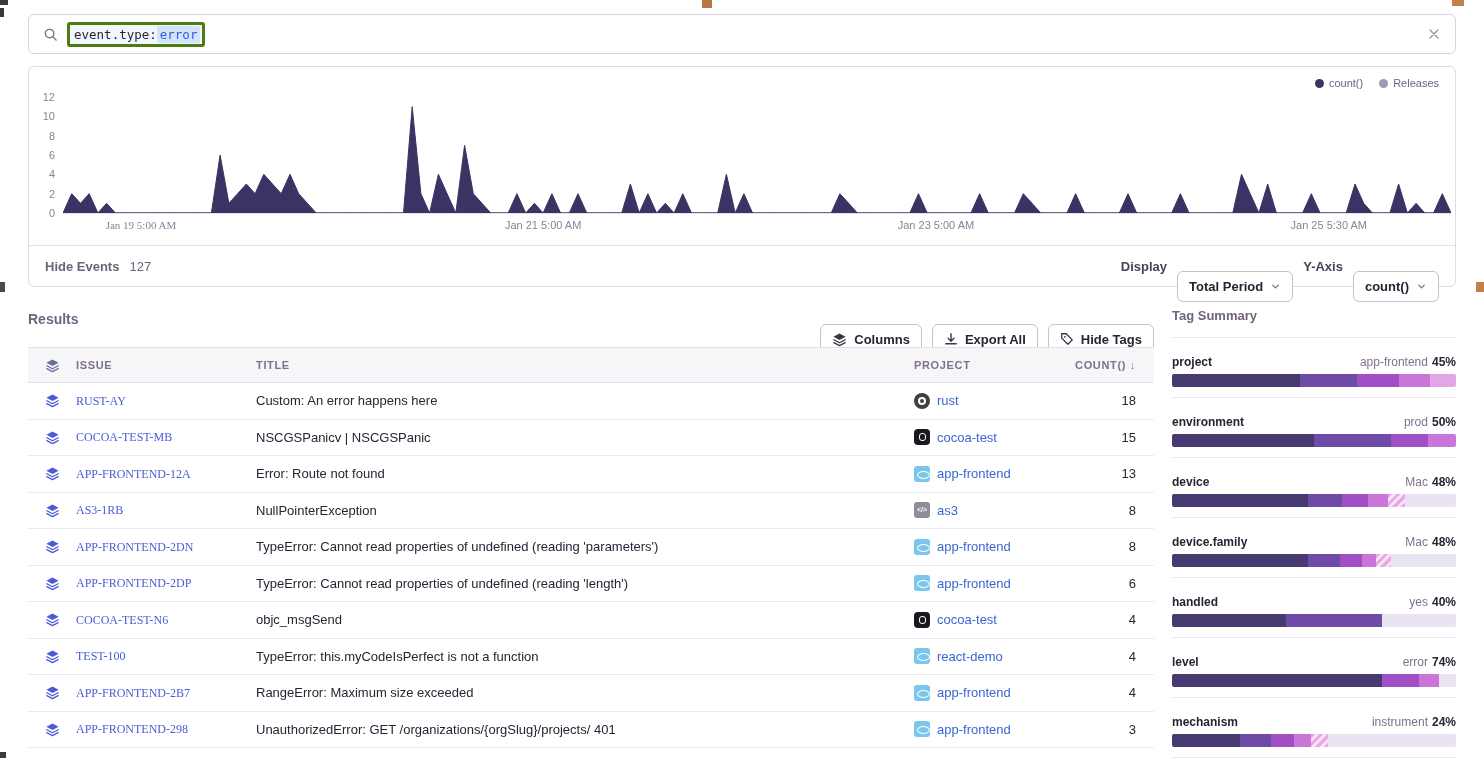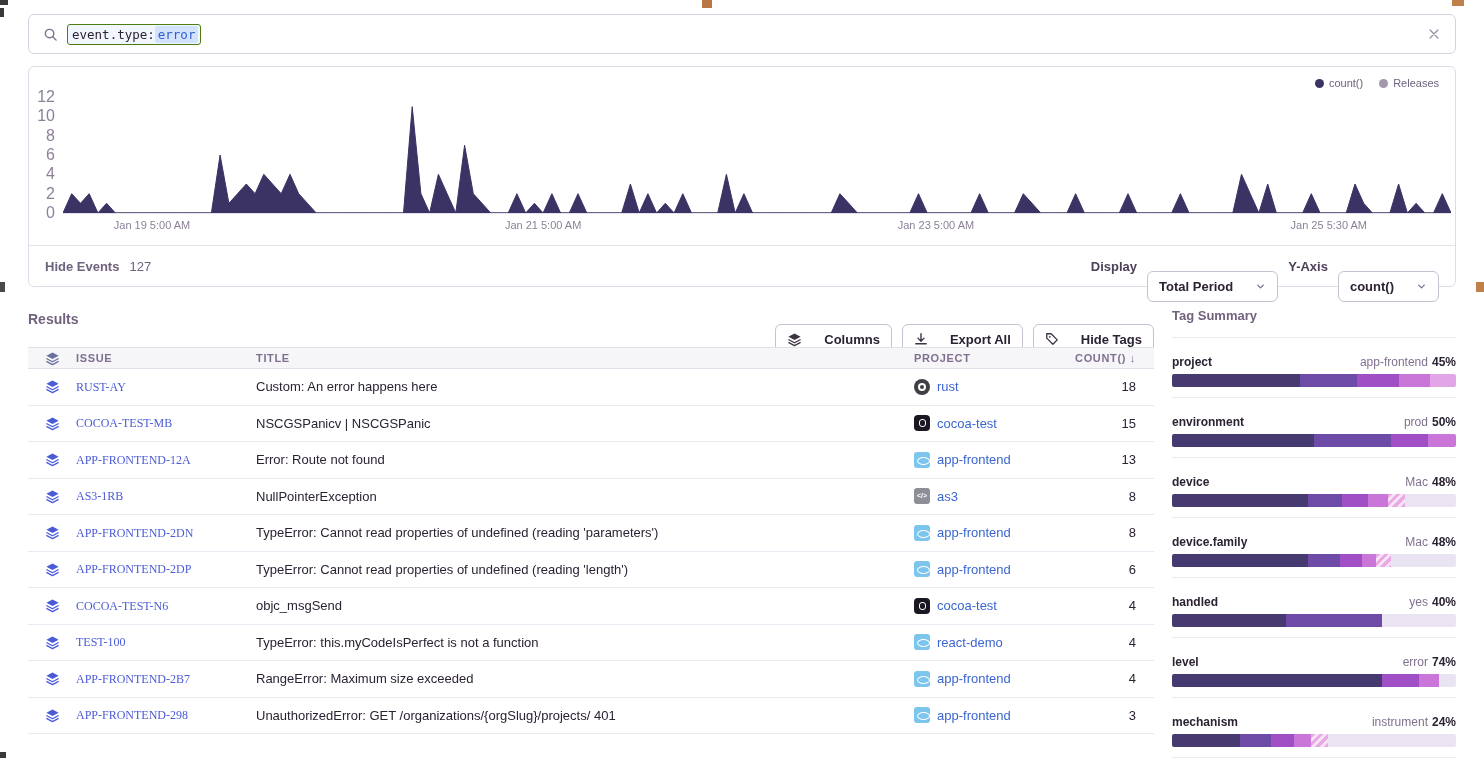--- a/index.html
+++ b/index.html
@@ -11,63 +11,63 @@
   a { text-decoration:none; }
 
   
   .search-bar{
     position:absolute; left:28px; top:14px; width:1428px; height:40px;
     border:1px solid #d8d2df; border-radius:6px; background:#fff;
     display:flex; align-items:center; padding:0 14px; gap:9px;
   }
   .search-icon{ color:#80708f; display:flex; }
   .query{ font-family:"DejaVu Sans Mono", monospace; font-size:12.5px; display:flex; align-items:center; }
-  .token{ border:1px solid #4d7c0f; background:#f2f7ff; border-radius:3px; padding:1px 2px 1px 4px; display:inline-flex; align-items:center; }
+  .token{ border:3px solid #4d7c0f; background:#f2f7ff; border-radius:3px; padding:1px 2px 1px 4px; display:inline-flex; align-items:center; }
   .token .key{ color:#2b2233; }
   .token .val{ background:#d3e3fd; color:#2f5fd0; padding:1px 3px; border-radius:2px; }
   .clear-btn{ margin-left:auto; color:#9a8fa5; display:flex; cursor:pointer; }
 
   
   .chart-panel{
     position:absolute; left:28px; top:66px; width:1428px; height:221px;
     border:1px solid #e0dbe6; border-radius:6px; background:#fff;
   }
   .legend{ position:absolute; top:10px; right:16px; display:flex; gap:16px; font-size:11px; color:#6f627d; align-items:center; z-index:2; }
   .legend .litem{ display:flex; align-items:center; gap:5px; cursor:pointer; }
   .legend .dot{ width:9px; height:9px; border-radius:50%; display:inline-block; }
   #y-axis{ position:absolute; left:2px; top:0; width:28px; height:160px; }
-  #y-axis span{ position:absolute; right:4px; width:24px; text-align:right; font-size:16px; color:#8c8198; line-height:12px; }
+  #y-axis span{ position:absolute; right:4px; width:24px; text-align:right; font-size:11px; color:#8c8198; line-height:12px; }
   #chart-svg{ position:absolute; left:34px; top:30px; }
   .baseline{ position:absolute; left:34px; top:146px; width:1388px; height:1px; background:#e6e0ea; }
   #x-axis span{ position:absolute; top:152px; transform:translateX(-50%); font-size:11px; color:#8c8198; white-space:nowrap; }
   .chart-footer{
     position:absolute; left:0; right:0; bottom:0; height:41px;
     border-top:1px solid #e6e0ea; display:flex; align-items:center; padding:0 16px;
   }
   .total-label{ font-weight:bold; color:#6f627d; font-size:13px; }
   .total-value{ color:#6f627d; font-size:13px; margin-left:10px; }
   .footer-right{ margin-left:auto; display:flex; align-items:center; gap:10px; }
   .ctrl-label{ font-weight:bold; font-size:13px; color:#4d4158; }
   .select-btn,.btn{
     border:1px solid #c8c1d1; border-radius:6px; background:#fff; height:31px;
-    padding:0 11px; display:inline-flex; align-items:center; gap:22px;
+    padding:0 11px; display:inline-flex; align-items:center; gap:7px;
     font-weight:bold; font-size:13px; color:#2b2233; cursor:pointer;margin-top:40px;
   }
   .select-btn .chev{ color:#80708f; display:flex; }
   .btn .bicon{ color:#3e3446; display:flex; }
 
   
   .results-header{ position:absolute; left:28px; top:302px; width:1126px; height:34px; display:flex; align-items:center; }
   .results-title{ font-weight:bold; font-size:14px; color:#71627e; }
   .header-buttons{ margin-left:auto; display:flex; gap:10px; }
 
   
   .table{ position:absolute; left:28px; top:347px; width:1126px; font-size:13px; }
   .thead{
-    display:flex; height:22px; align-items:center; background:#f6f5f8;
+    display:flex; height:36px; align-items:center; background:#f6f5f8;
     border-top:1px solid #e4dee9; border-bottom:1px solid #e4dee9;
     color:#80708f; font-size:11px; font-weight:bold; letter-spacing:.06em;
   }
   .trow{ display:flex; height:36.5px; align-items:center; border-bottom:1px solid #ece7f0; background:#fff; }
   .w-icon{ width:48px; display:flex; justify-content:center; }
   .w-issue{ width:180px; }
   .w-title{ flex:1; overflow:hidden; white-space:nowrap; text-overflow:ellipsis; }
   .w-project{ width:150px; display:flex; align-items:center; gap:7px; }
   .w-count{ width:90px; text-align:right; padding-right:18px; }
   .stack{ color:#4b5bd6; display:flex; cursor:pointer; }
@@ -144,21 +144,21 @@
       <span style="top: 82px;">6</span>
       <span style="top: 62.6667px;">8</span>
       <span style="top: 43.3333px;">10</span>
       <span style="top: 24px;">12</span>
     </div>
   <svg id="chart-svg" width="1388" height="116" viewBox="0 0 1388 116">
       <polygon points="0,116 0.0,116.0 8.7,96.7 17.5,106.3 26.2,96.7 34.9,116.0 43.6,106.3 52.4,116.0 61.1,116.0 69.8,116.0 78.6,116.0 87.3,116.0 96.0,116.0 104.8,116.0 113.5,116.0 122.2,116.0 130.9,116.0 139.7,116.0 148.4,116.0 157.1,58.0 165.9,106.3 174.6,96.7 183.3,87.0 192.1,96.7 200.8,77.3 209.5,87.0 218.2,96.7 227.0,77.3 235.7,96.7 244.4,106.3 253.2,116.0 261.9,116.0 270.6,116.0 279.3,116.0 288.1,116.0 296.8,116.0 305.5,116.0 314.3,116.0 323.0,116.0 331.7,116.0 340.5,116.0 349.2,9.7 357.9,96.7 366.6,116.0 375.4,77.3 384.1,96.7 392.8,116.0 401.6,48.3 410.3,96.7 419.0,106.3 427.7,116.0 436.5,116.0 445.2,116.0 453.9,96.7 462.7,116.0 471.4,106.3 480.1,116.0 488.9,96.7 497.6,116.0 506.3,116.0 515.0,96.7 523.8,116.0 532.5,116.0 541.2,116.0 550.0,116.0 558.7,116.0 567.4,87.0 576.2,116.0 584.9,96.7 593.6,116.0 602.3,106.3 611.1,116.0 619.8,96.7 628.5,116.0 637.3,116.0 646.0,116.0 654.7,116.0 663.4,77.3 672.2,116.0 680.9,96.7 689.6,116.0 698.4,116.0 707.1,116.0 715.8,116.0 724.6,116.0 733.3,116.0 742.0,116.0 750.7,116.0 759.5,116.0 768.2,116.0 776.9,96.7 785.7,106.3 794.4,116.0 803.1,116.0 811.8,116.0 820.6,116.0 829.3,116.0 838.0,116.0 846.8,116.0 855.5,96.7 864.2,116.0 873.0,116.0 881.7,116.0 890.4,116.0 899.1,116.0 907.9,116.0 916.6,96.7 925.3,116.0 934.1,116.0 942.8,116.0 951.5,116.0 960.3,96.7 969.0,106.3 977.7,116.0 986.4,116.0 995.2,116.0 1003.9,116.0 1012.6,96.7 1021.4,116.0 1030.1,116.0 1038.8,116.0 1047.5,116.0 1056.3,116.0 1065.0,96.7 1073.7,116.0 1082.5,116.0 1091.2,116.0 1099.9,116.0 1108.7,116.0 1117.4,96.7 1126.1,116.0 1134.8,116.0 1143.6,116.0 1152.3,116.0 1161.0,116.0 1169.8,116.0 1178.5,77.3 1187.2,96.7 1195.9,116.0 1204.7,87.0 1213.4,116.0 1222.1,116.0 1230.9,116.0 1239.6,116.0 1248.3,96.7 1257.1,116.0 1265.8,116.0 1274.5,116.0 1283.2,116.0 1292.0,87.0 1300.7,106.3 1309.4,116.0 1318.2,116.0 1326.9,116.0 1335.6,87.0 1344.4,116.0 1353.1,106.3 1361.8,116.0 1370.5,116.0 1379.3,96.7 1388.0,116.0 1388,116" fill="#3b3364" stroke="#3b3364" stroke-width="1"></polygon>
     </svg>
   <div class="baseline"></div>
   <div id="x-axis">
-      <span style="left: 123px;">Jan 19 5:00 AM</span>
+      <span style="left: 112px; font-family: Liberation Serif, serif;">Jan 19 5:00 AM</span>
       <span style="left: 514.126px;">Jan 21 5:00 AM</span>
       <span style="left: 906.956px;">Jan 23 5:00 AM</span>
       <span style="left: 1299.79px;">Jan 25 5:30 AM</span>
     </div>
 
   <div class="chart-footer">
     <span class="total-label">Hide Events</span>
     <span class="total-value">127</span>
     <span class="footer-right">
       <span class="ctrl-label">Display</span>

